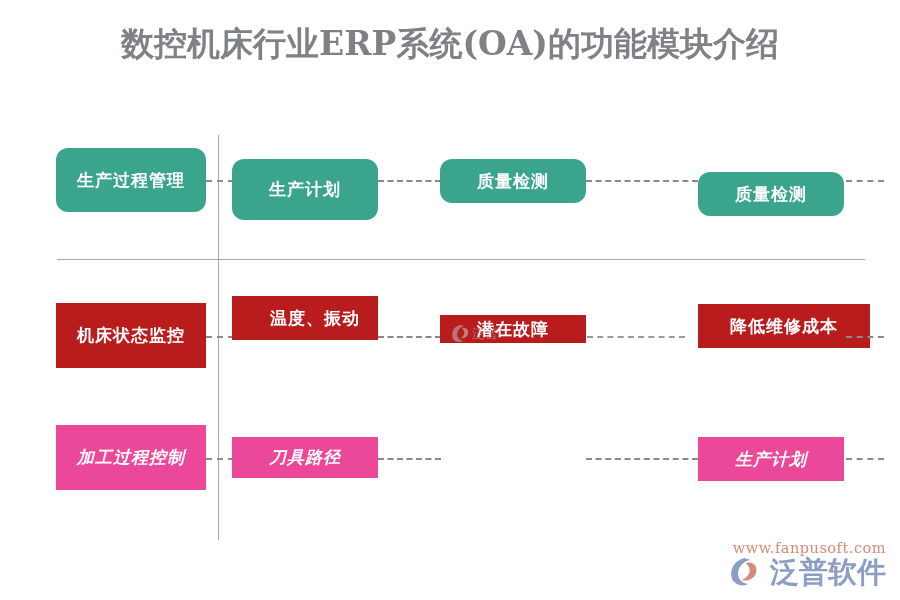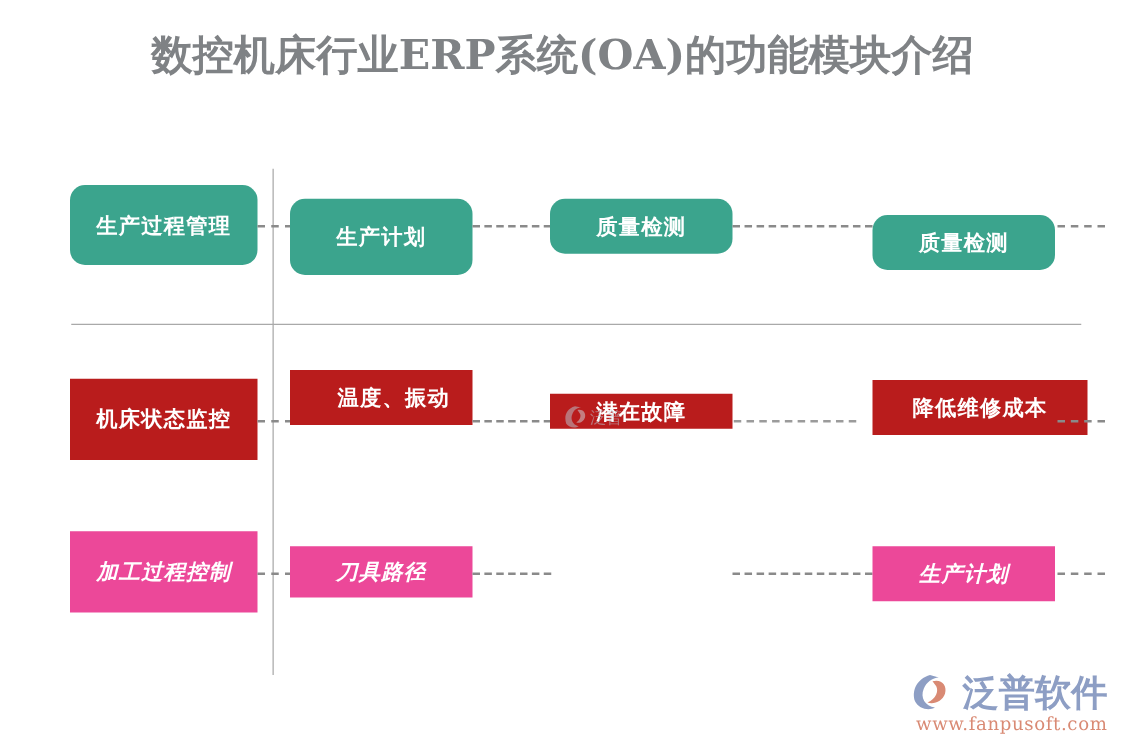--- a/index.html
+++ b/index.html
@@ -188,23 +188,23 @@
   </div>
   <div class="dash" style="left:846px; top:458px; width:38px;"></div>
 
   <svg class="wm" style="left:448px; top:322px;" width="70" height="22" viewBox="0 0 70 22">
     <path d="M12 3 C5 5, 3 11, 5 17 C7 20, 12 21, 15 19 C10 18, 8 13, 10 9 C11 6, 14 4, 17 4 Z" fill="#b9cbd6"></path>
     <path d="M14 6 C18 5, 21 8, 20 12 C19 15, 16 17, 13 16 C16 14, 17 11, 16 9 Z" fill="#cfdde4"></path>
     <text x="24" y="16" font-size="13" fill="#b9cbd6" font-family="'DejaVu Serif',serif">泛普</text>
   </svg>
 
   <div id="logo">
+    <div id="logo-url">www.fanpusoft.com</div>
     <div id="logo-top">
       <svg width="38" height="32" viewBox="0 0 38 32">
         <path d="M16 2 C6 5, 1 14, 4 23 C7 29, 15 31, 20 28 C12 27, 8 20, 11 13 C13 8, 18 4, 23 4 Z" fill="#8d9ec4"></path>
         <path d="M18 7 C25 5, 30 10, 28 17 C26 23, 19 26, 14 24 C21 21, 23 15, 21 11 Z" fill="#d98a74"></path>
       </svg>
       <div id="logo-text">泛普软件</div>
     </div>
-    <div id="logo-url">www.fanpusoft.com</div>
   </div>
 
 </div>
 
 </body></html>

